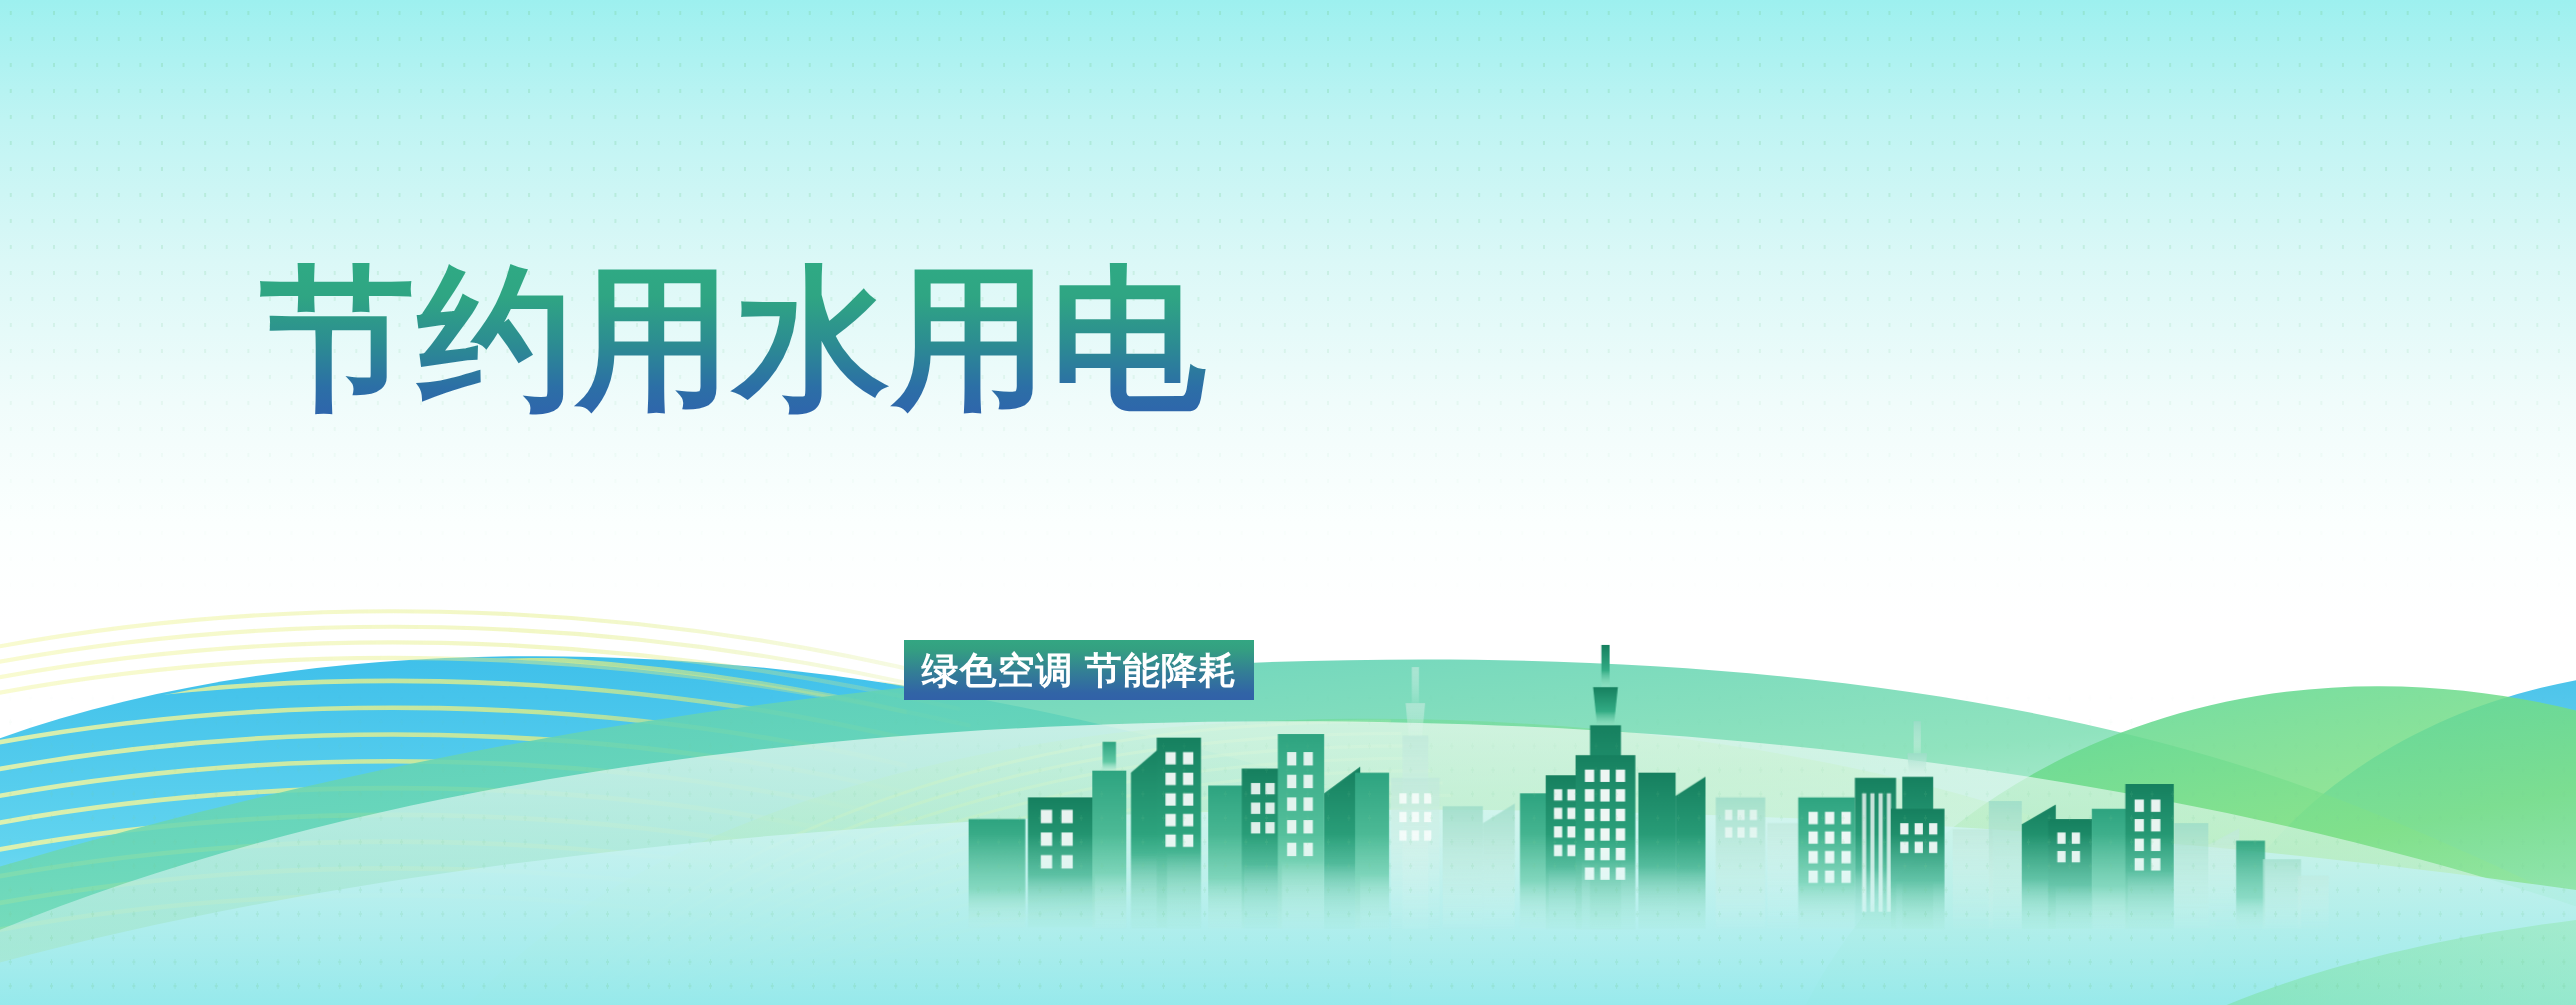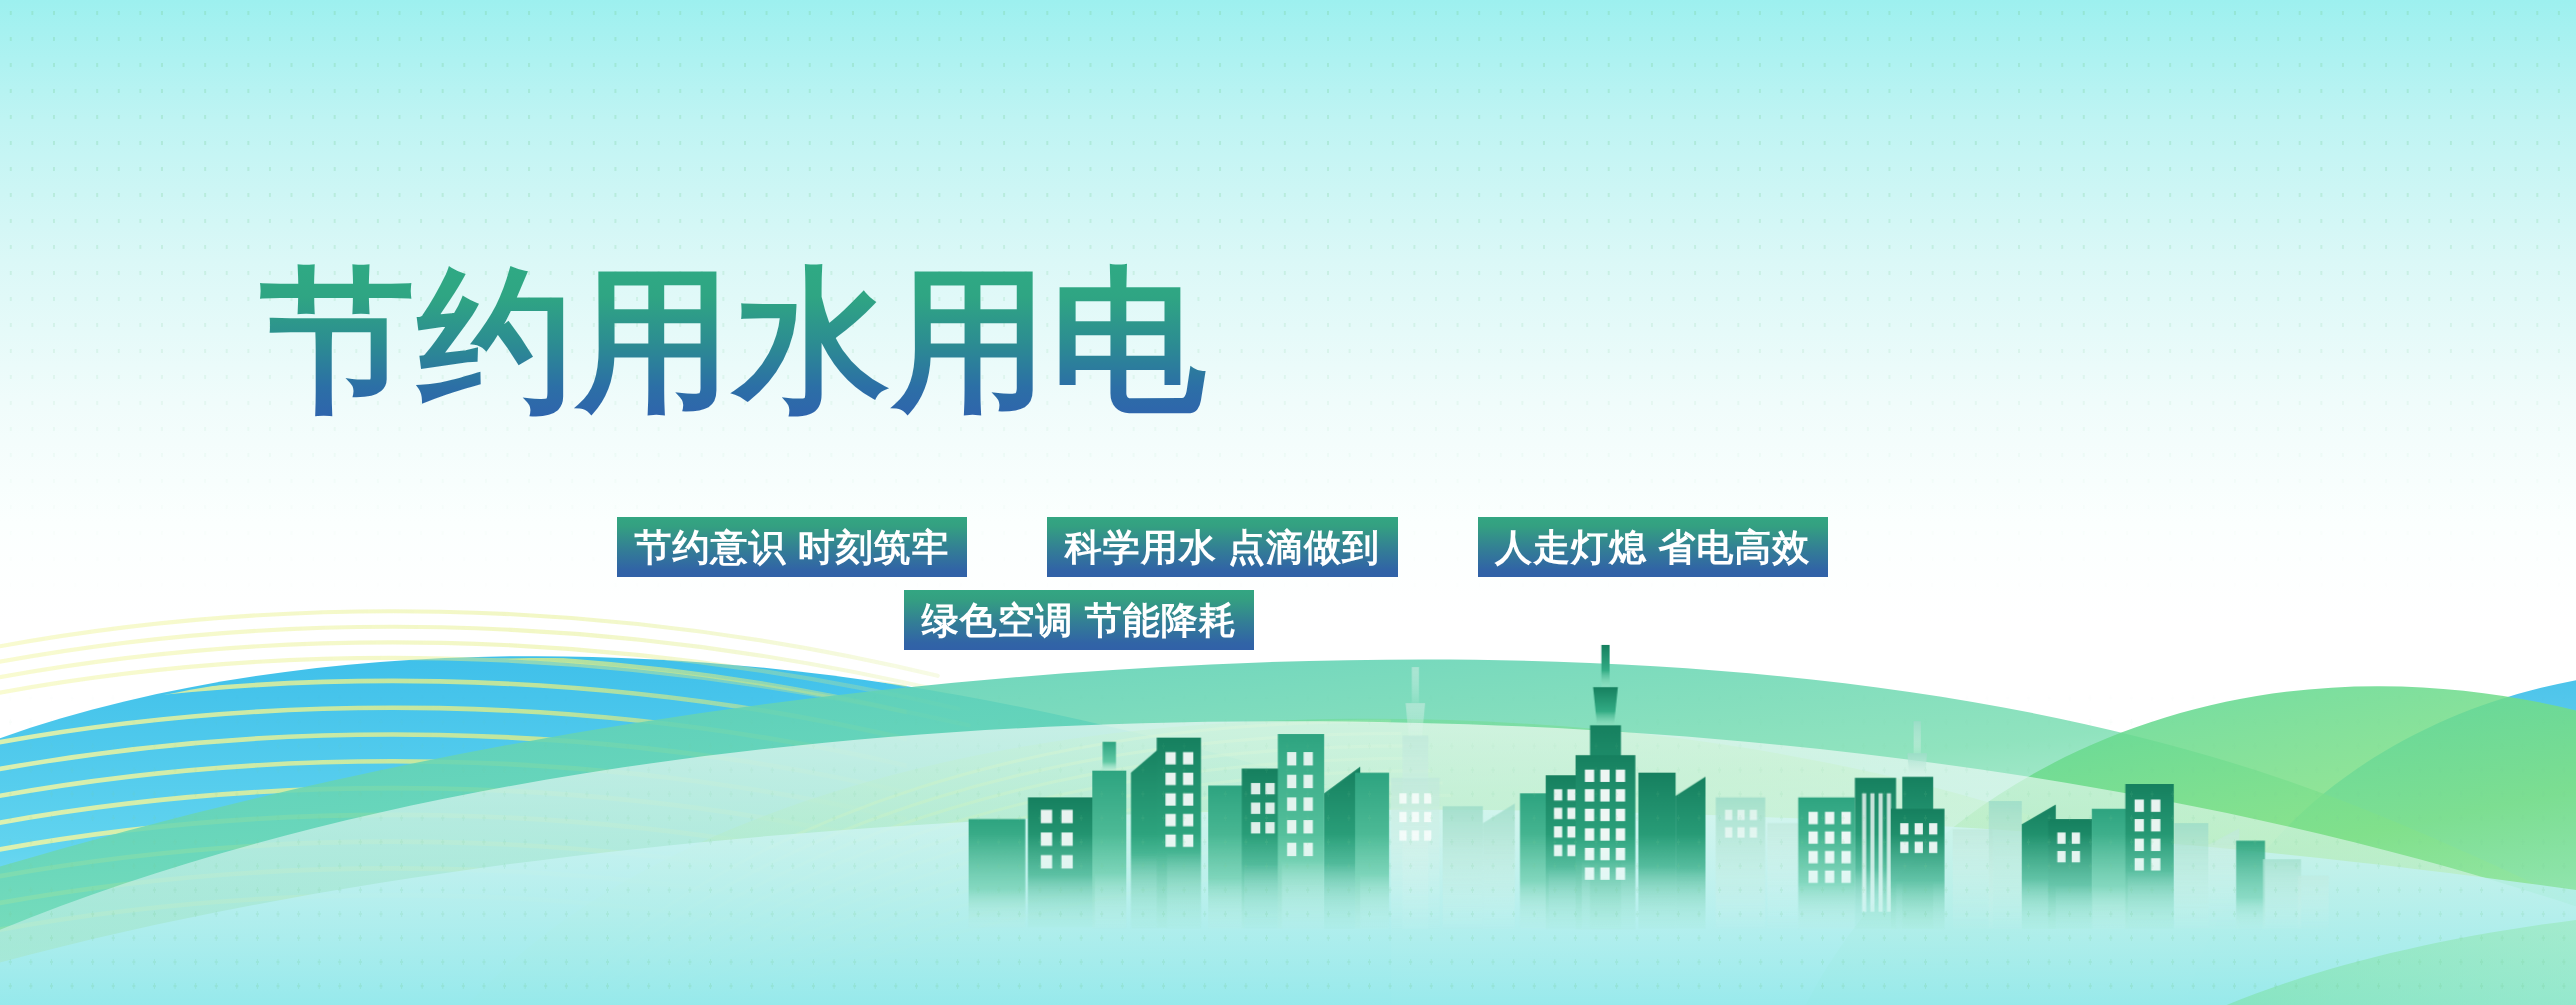--- a/index.html
+++ b/index.html
@@ -41,36 +41,36 @@
   
   #title-row{
     position:absolute;
     left:260px;top:242px;
     width:2370px;height:196px;
     display:flex;align-items:center;
     z-index:12;
     white-space:nowrap;
   }
   .title-seg{
-    font-family:Liberation Sans, sans-serif;
+    font-family:Liberation Serif, serif;
     font-size:155px;
     font-weight:bold;
     line-height:1;
     letter-spacing:3.1px;
     background:linear-gradient(180deg,#2faa84 0%,#2fa583 22%,#2c8c92 52%,#2c6fa6 80%,#2f64ad 100%);
     -webkit-background-clip:text;background-clip:text;
     color:transparent;
     -webkit-text-fill-color:transparent;
   }
   .title-gap{display:inline-block;width:88px;}
 
   
   .badge-row{position:absolute;z-index:13;display:flex;}
   #badge-row-1{left:617px;top:517px;gap:80px;}
-  #badge-row-2{left:904px;top:590px;gap:77px;}
+  #badge-row-2{left:904px;top:640px;gap:77px;}
   .badge{
     height:60px;
     padding:0 17.5px;
     display:flex;align-items:center;justify-content:center;
     background:linear-gradient(180deg,#33a682 0%,#34a081 15%,#337d96 55%,#3164a6 88%,#3161a8 100%);
     color:#ffffff;
     font-size:37px;
     font-weight:bold;
     letter-spacing:1px;
     line-height:1;
@@ -438,24 +438,19 @@
     </g>
   </svg>
 
   <div class="bg-dots-low"></div>
 
   <div id="title-row">
     <span class="title-seg">节约用水用电</span>
     <span class="title-gap"></span>
   </div>
 
-  <div class="badge-row" id="badge-row-1">
-    <div class="badge">节约意识  时刻筑牢</div>
-    <div class="badge">科学用水  点滴做到</div>
-    <div class="badge">人走灯熄  省电高效</div>
-  </div>
 
   <div class="badge-row" id="badge-row-2">
     <div class="badge">绿色空调  节能降耗</div>
   </div>
 
 </div>
 
 
 </body></html>

